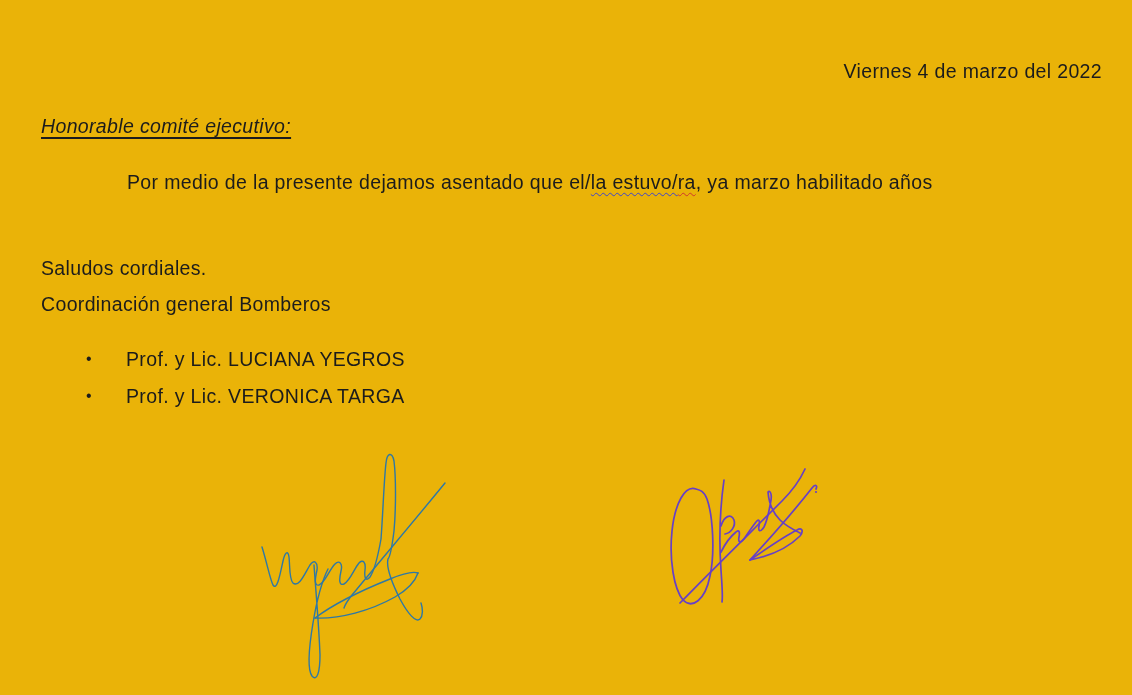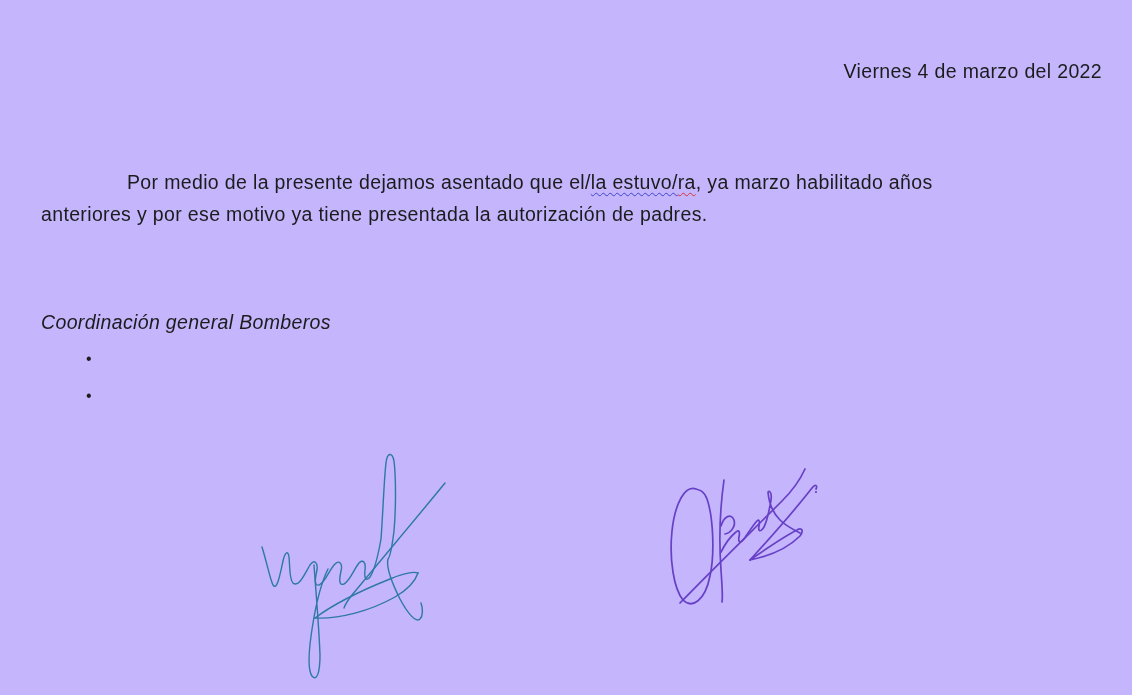--- a/index.html
+++ b/index.html
@@ -4,21 +4,21 @@
 <style>
   html, body {
     margin: 0;
     padding: 0;
     background: #ffffff;
   }
   .page {
     position: relative;
     width: 1132px;
     height: 695px;
-    background: #c4b5fd;
+    background: #eab308;
     overflow: hidden;
     font-family: "Liberation Sans", sans-serif;
     font-size: 19.5px;
     letter-spacing: 0.35px;
     color: #1c1c1c;
     line-height: 1.3;
   }
   .date-line {
     position: absolute;
     top: 59px;
@@ -61,24 +61,23 @@
     text-underline-offset: 3px;
   }
   .closing {
     position: absolute;
     top: 256px;
     left: 41px;
     white-space: nowrap;
   }
   .sig-title {
     position: absolute;
-    top: 310px;
+    top: 292px;
     left: 41px;
     white-space: nowrap;
-    font-style: italic;
   }
   .bullet-list {
     position: absolute;
     top: 341px;
     left: 41px;
   }
   .bullet-row {
     display: flex;
     align-items: center;
     height: 37px;
@@ -109,32 +108,36 @@
     height: 152px;
   }
 </style>
 </head>
 <body>
 
 <div class="page">
 
   <div class="date-line">Viernes 4 de marzo del 2022</div>
 
+  <div class="salutation">Honorable comité ejecutivo:</div>
 
-  <p class="body-par"><span>Por medio de la presente dejamos asentado que el/</span><span class="sq-blue">la estuvo/</span><span class="sq-red">ra</span><span>, ya marzo habilitado años</span><br><span>anteriores y por ese motivo ya tiene presentada la autorización de padres.</span></p>
+  <p class="body-par"><span>Por medio de la presente dejamos asentado que el/</span><span class="sq-blue">la estuvo/</span><span class="sq-red">ra</span><span>, ya marzo habilitado años</span><br></p>
 
+  <div class="closing">Saludos cordiales.</div>
 
   <div class="sig-title">Coordinación general Bomberos</div>
 
   <div class="bullet-list">
     <div class="bullet-row">
       <span class="bullet-glyph">•</span>
+      <span class="bullet-text">Prof. y Lic. LUCIANA YEGROS</span>
     </div>
     <div class="bullet-row">
       <span class="bullet-glyph">•</span>
+      <span class="bullet-text">Prof. y Lic. VERONICA TARGA</span>
     </div>
   </div>
 
   <svg class="signature-svg signature-left" viewBox="0 0 212 240" xmlns="http://www.w3.org/2000/svg" aria-hidden="true">
     <g fill="none" stroke="#2e78a6" stroke-width="1.4" stroke-linecap="round" stroke-linejoin="round">
       <path d="M 12,96
                C 17,112 20,128 23,134 C 27,140 30,124 33,110
                C 35,101 38,99 39,106 C 40,114 39,128 43,132
                C 49,137 55,122 60,114 C 64,108 68,111 67,119
                C 65,128 64,135 69,134 C 75,132 79,119 85,113

